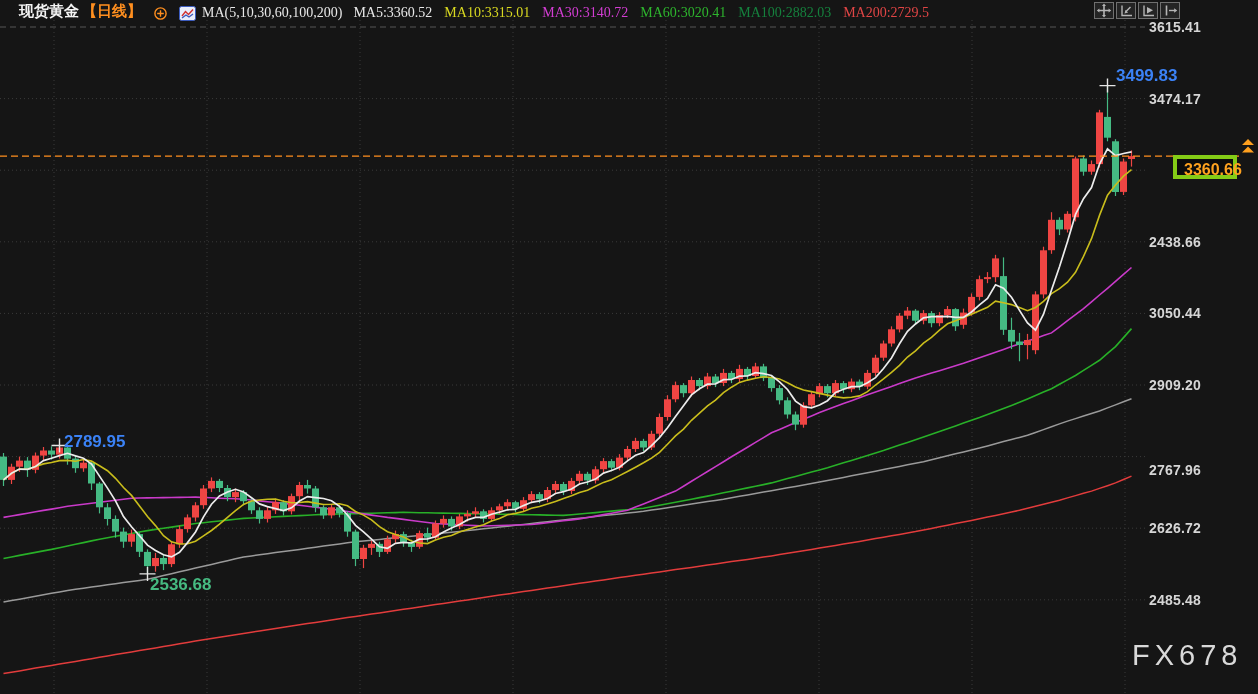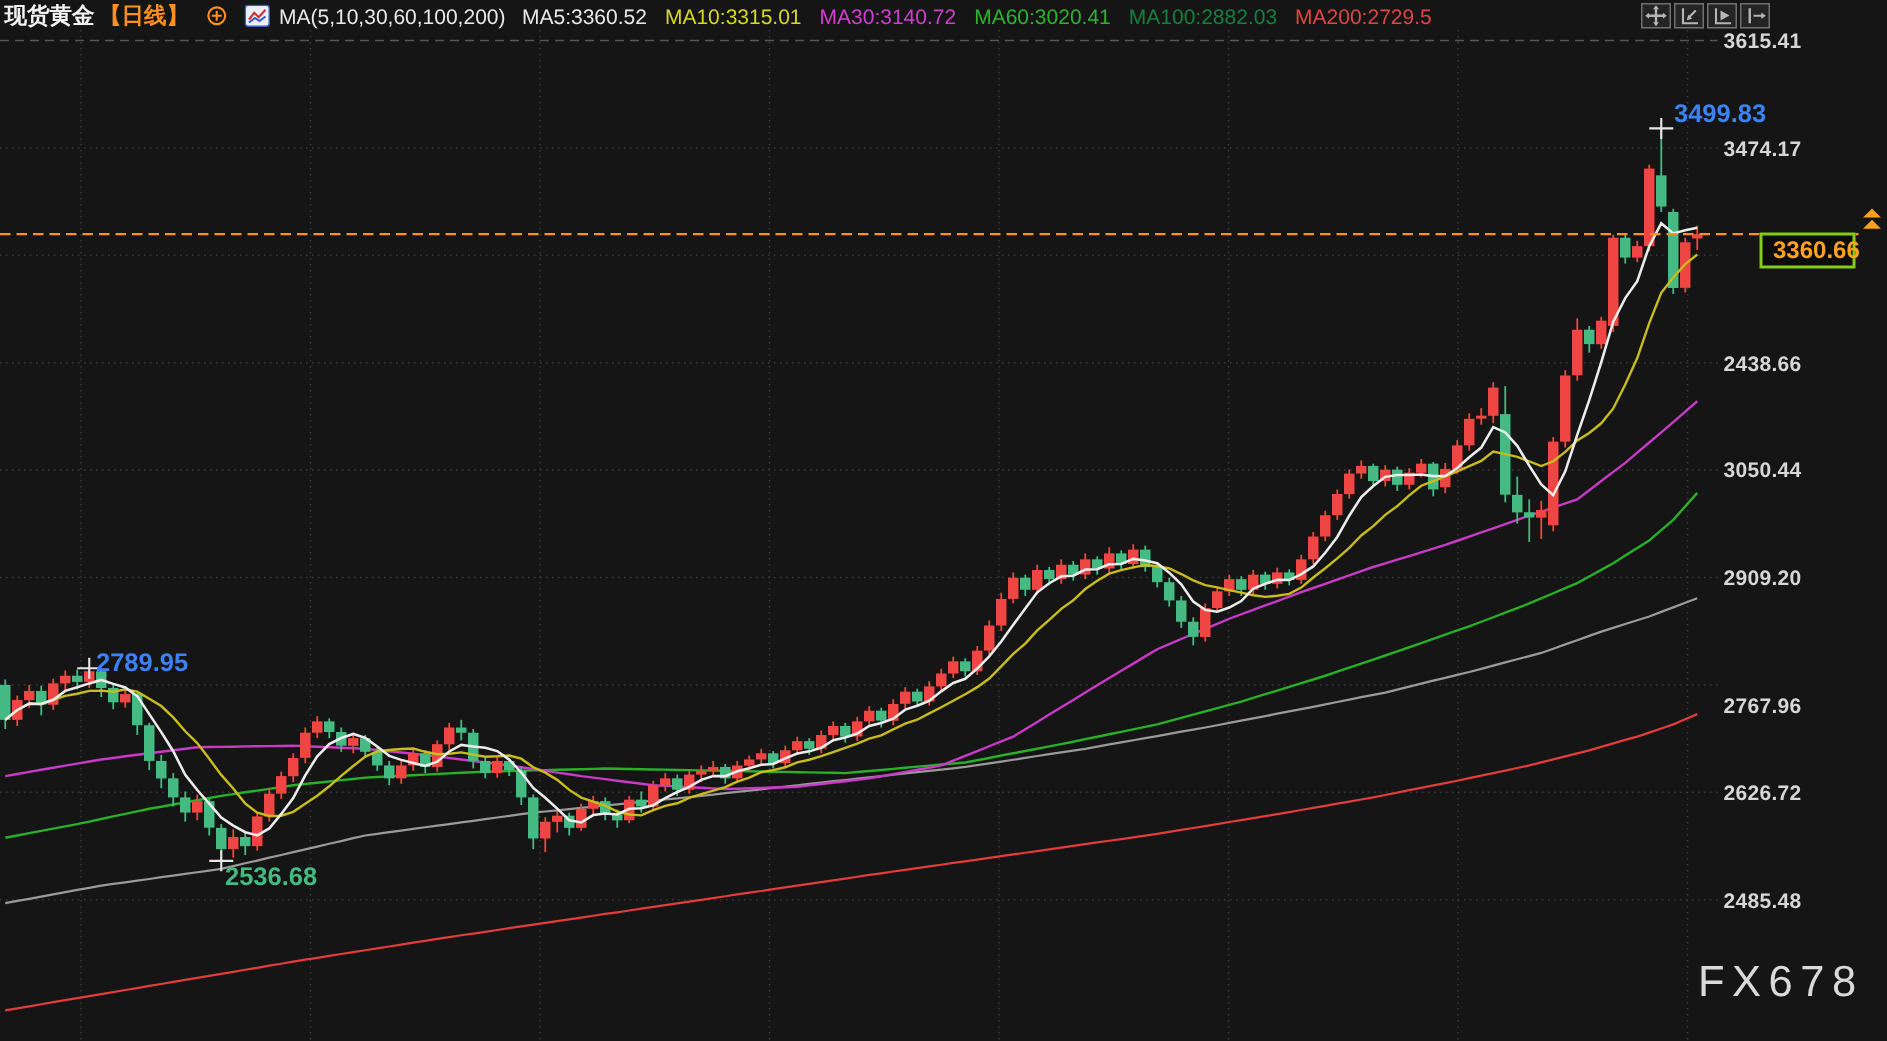--- a/index.html
+++ b/index.html
@@ -1,35 +1,35 @@
 <!DOCTYPE html>
 <html><head>
 <meta charset="utf-8">
 <style>
   html,body{margin:0;padding:0;background:#101010;}
   #stage{position:relative;width:1258px;height:694px;background:#151515;overflow:hidden;
          font-family:"Liberation Sans",sans-serif;}
   #plot{position:absolute;left:0;top:0;}
   
-  .header{position:absolute;top:0;left:0;height:21px;display:flex;align-items:center;
-          gap:11px;padding-left:3px;z-index:6;white-space:nowrap;}
+  .header{position:absolute;top:0;left:0;height:21px;display:flex;align-items:flex-end;
+          gap:11px;padding-left:19px;z-index:6;white-space:nowrap;font-family:Liberation Serif, serif;}
   .sym{color:#f2f2f2;font-weight:bold;font-size:15px;}
   .period{color:#ff8f1f;font-weight:bold;font-size:15px;margin-left:-8px;}
   .hicon{display:flex;align-items:center;}
   .ma-settings{color:#e8e8e8;font-size:14px;}
   .ma-item{font-size:14px;font-weight:500;}
   
   .toolbar{position:absolute;top:2px;left:1094px;display:flex;gap:2px;z-index:7;}
   .tbtn{width:20px;height:17px;background:#242424;border:1px solid #707070;
         display:flex;align-items:center;justify-content:center;box-sizing:border-box;cursor:pointer;}
   
   .yaxis-label{position:absolute;left:1149px;color:#d6d6d6;font-size:14px;font-weight:bold;
                letter-spacing:.2px;z-index:3;}
   .price-tag{position:absolute;left:1173px;top:155px;width:64px;height:24px;background:#0c0c0c;
-             border:2px solid #84cc16;color:#ffa21f;font-size:16px;font-weight:bold;line-height:22px;
+             border:4px solid #84cc16;color:#ffa21f;font-size:16px;font-weight:bold;line-height:22px;
              padding-left:7px;box-sizing:border-box;z-index:5;}
   .ann{position:absolute;font-size:17px;font-weight:bold;z-index:4;}
   .ann-red{color:#3b82f6;}
   .ann-green{color:#46ba81;}
   .macd-legend{position:absolute;left:2px;top:672px;font-size:17px;z-index:6;display:flex;gap:13px;}
   .mw{color:#e8e8e8;} .my{color:#cfd020;} .mm{color:#e13ce1;}
   .watermark{position:absolute;left:1132px;top:639px;font-size:29px;color:#d9d9d9;
              letter-spacing:5px;z-index:6;}
 </style>
 </head>

